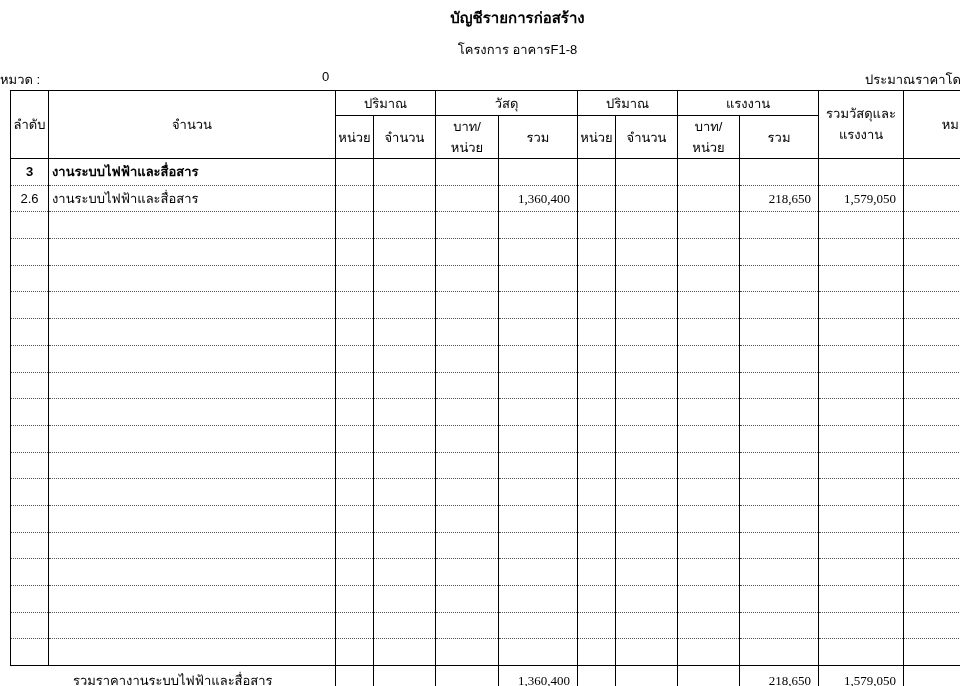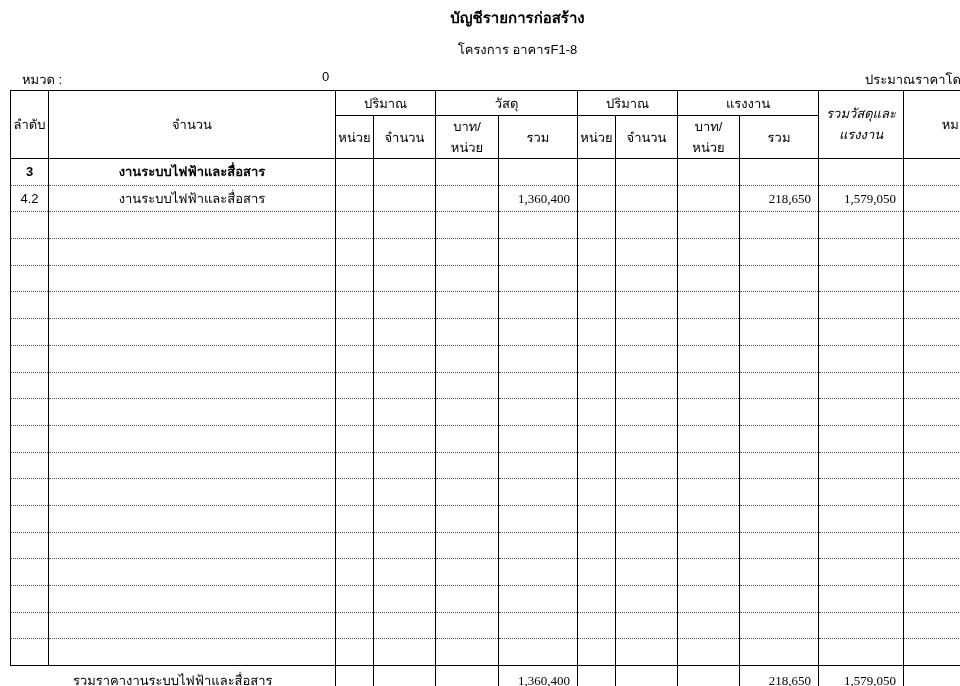--- a/index.html
+++ b/index.html
@@ -27,56 +27,56 @@
   .subtitle {
     margin-top: 9px;
     text-align: center;
     font-size: 13px;
   }
   .meta {
     position: relative;
     height: 18px;
     margin-top: 9px;
   }
-  .meta-section-label  { position: absolute; left: 22px;   top: 0; }
+  .meta-section-label  { position: absolute; left: 0;   top: 0; }
   .meta-section-value  { position: absolute; left: 322px; top: 0; }
   .meta-estimator      { position: absolute; left: 865px; top: 0; }
 
   table.boq {
     border-collapse: collapse;
     table-layout: fixed;
     margin-left: 10px;
     margin-top: 3px;
     width: 1023px;
   }
   thead th {
     border: 1px solid #000;
     font-weight: normal;
     font-size: 13px;
     text-align: center;
     padding: 0 2px;
     background: #fff;
   }
   thead tr.group-row th { height: 24px; }
   thead tr.sub-row th   { height: 25px; }
-  th.two-line { line-height: 1.55; font-style: italic; }
+  th.two-line { line-height: 1.55; }
 
   tbody td {
     border-left: 1px solid #000;
     border-right: 1px solid #000;
     border-bottom: 1px dotted #555;
     height: 25.7px;
     padding: 0 3px;
     overflow: hidden;
     white-space: nowrap;
   }
   tbody tr:last-child td { border-bottom: 1px solid #000; }
 
   td.c-center { text-align: center; }
-  td.c-left   { text-align: center; }
+  td.c-left   { text-align: left; }
   td.c-num    { text-align: right; padding-right: 7px; font-family: Liberation Serif, serif; }
   .bold       { font-weight: bold; }
 
   tfoot td {
     height: 29px;
     padding: 0 3px;
     white-space: nowrap;
     overflow: hidden;
   }
   tfoot td.f-label {
@@ -152,21 +152,21 @@
           <td></td>
           <td class="c-num"></td>
           <td></td>
           <td></td>
           <td></td>
           <td class="c-num"></td>
           <td class="c-num"></td>
           <td></td>
         </tr>
         <tr>
-          <td class="c-center">4.2</td>
+          <td class="c-center">2.6</td>
           <td class="c-left">งานระบบไฟฟ้าและสื่อสาร</td>
           <td></td>
           <td></td>
           <td></td>
           <td class="c-num">1,360,400</td>
           <td></td>
           <td></td>
           <td></td>
           <td class="c-num">218,650</td>
           <td class="c-num">1,579,050</td>

